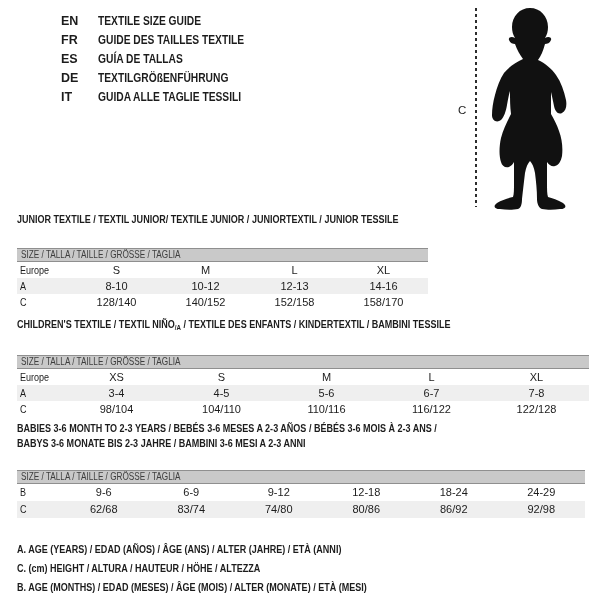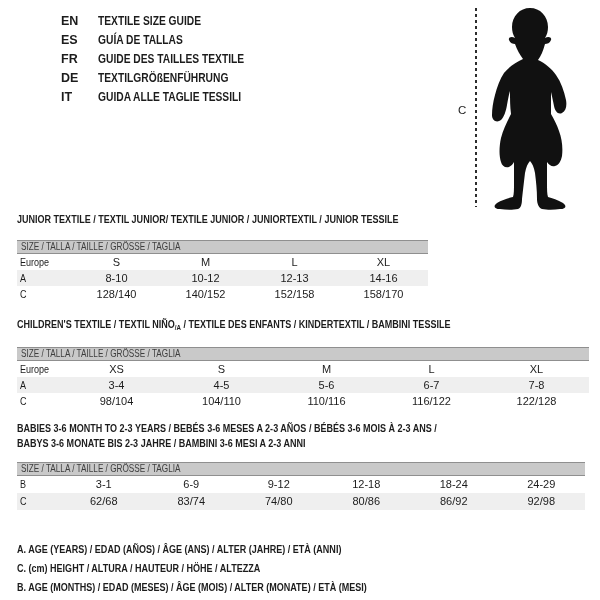--- a/index.html
+++ b/index.html
@@ -22,21 +22,21 @@
     background:repeating-linear-gradient(to bottom,#2d2d2d 0 3px,transparent 3px 6px);
   }
   .measure-label{left:458px;top:105px;font-size:11.5px;line-height:11px;}
   .baby{left:484px;top:6px;width:92px;height:204px;}
 
   
   .tbl-title{left:17px;font-weight:bold;font-size:11px;line-height:15px;}
   .tbl-title .sub{font-size:7.5px;vertical-align:-2px;}
 
   
-  .tbl{left:17px;}
+  .tbl{left:17px;margin-top:8px;}
   .size-bar{
     background:#c9c9c9;border-top:1px solid #8f8f8f;border-bottom:1px solid #8f8f8f;
     height:12px;line-height:12px;font-size:10px;color:#3d3d3d;padding-left:4px;
   }
   .trow{display:flex;height:16px;line-height:16px;font-size:11px;}
   .trow.alt{background:#efefef;}
   .cl{flex:0 0 auto;text-align:left;padding-left:3px;}
   .cd{flex:1 1 0;text-align:center;}
   .t1 .cl{width:52px;}
   .t2 .cl{width:44px;}
@@ -49,26 +49,26 @@
 </style>
 </head>
 <body>
 
 <div class="abs lang-block">
   <div class="lang-row">
       <span class="lang-code">EN</span>
       <span class="cond">TEXTILE SIZE GUIDE</span>
     </div>
   <div class="lang-row">
+      <span class="lang-code">FR</span>
+      <span class="cond">GUIDE DES TAILLES TEXTILE</span>
+    </div>
+  <div class="lang-row">
       <span class="lang-code">ES</span>
       <span class="cond">GUÍA DE TALLAS</span>
-    </div>
-  <div class="lang-row">
-      <span class="lang-code">FR</span>
-      <span class="cond">GUIDE DES TAILLES TEXTILE</span>
     </div>
   <div class="lang-row">
       <span class="lang-code">DE</span>
       <span class="cond">TEXTILGRÖßENFÜHRUNG</span>
     </div>
   <div class="lang-row">
       <span class="lang-code">IT</span>
       <span class="cond">GUIDA ALLE TAGLIE TESSILI</span>
     </div>
 </div>
@@ -158,21 +158,21 @@
 
 <div class="abs tbl-title" style="top:421px;">
   <div><span class="cond">BABIES 3-6 MONTH TO 2-3 YEARS / BEBÉS 3-6 MESES A 2-3 AÑOS / BÉBÉS 3-6 MOIS À 2-3 ANS /</span></div>
   <div><span class="cond">BABYS 3-6 MONATE BIS 2-3 JAHRE / BAMBINI 3-6 MESI A 2-3 ANNI</span></div>
 </div>
 
 <div class="abs tbl t3" style="top:462px;width:568px;">
   <div class="size-bar"><span class="cond">SIZE / TALLA / TAILLE / GRÖSSE / TAGLIA</span></div>
   <div class="trow">
     <span class="cl"><span class="cond">B</span></span>
-    <span class="cd">3-1</span>
+    <span class="cd">9-6</span>
     <span class="cd">6-9</span>
     <span class="cd">9-12</span>
     <span class="cd">12-18</span>
     <span class="cd">18-24</span>
     <span class="cd">24-29</span>
   </div>
   <div class="trow alt">
     <span class="cl"><span class="cond">C</span></span>
     <span class="cd">62/68</span>
     <span class="cd">83/74</span>

